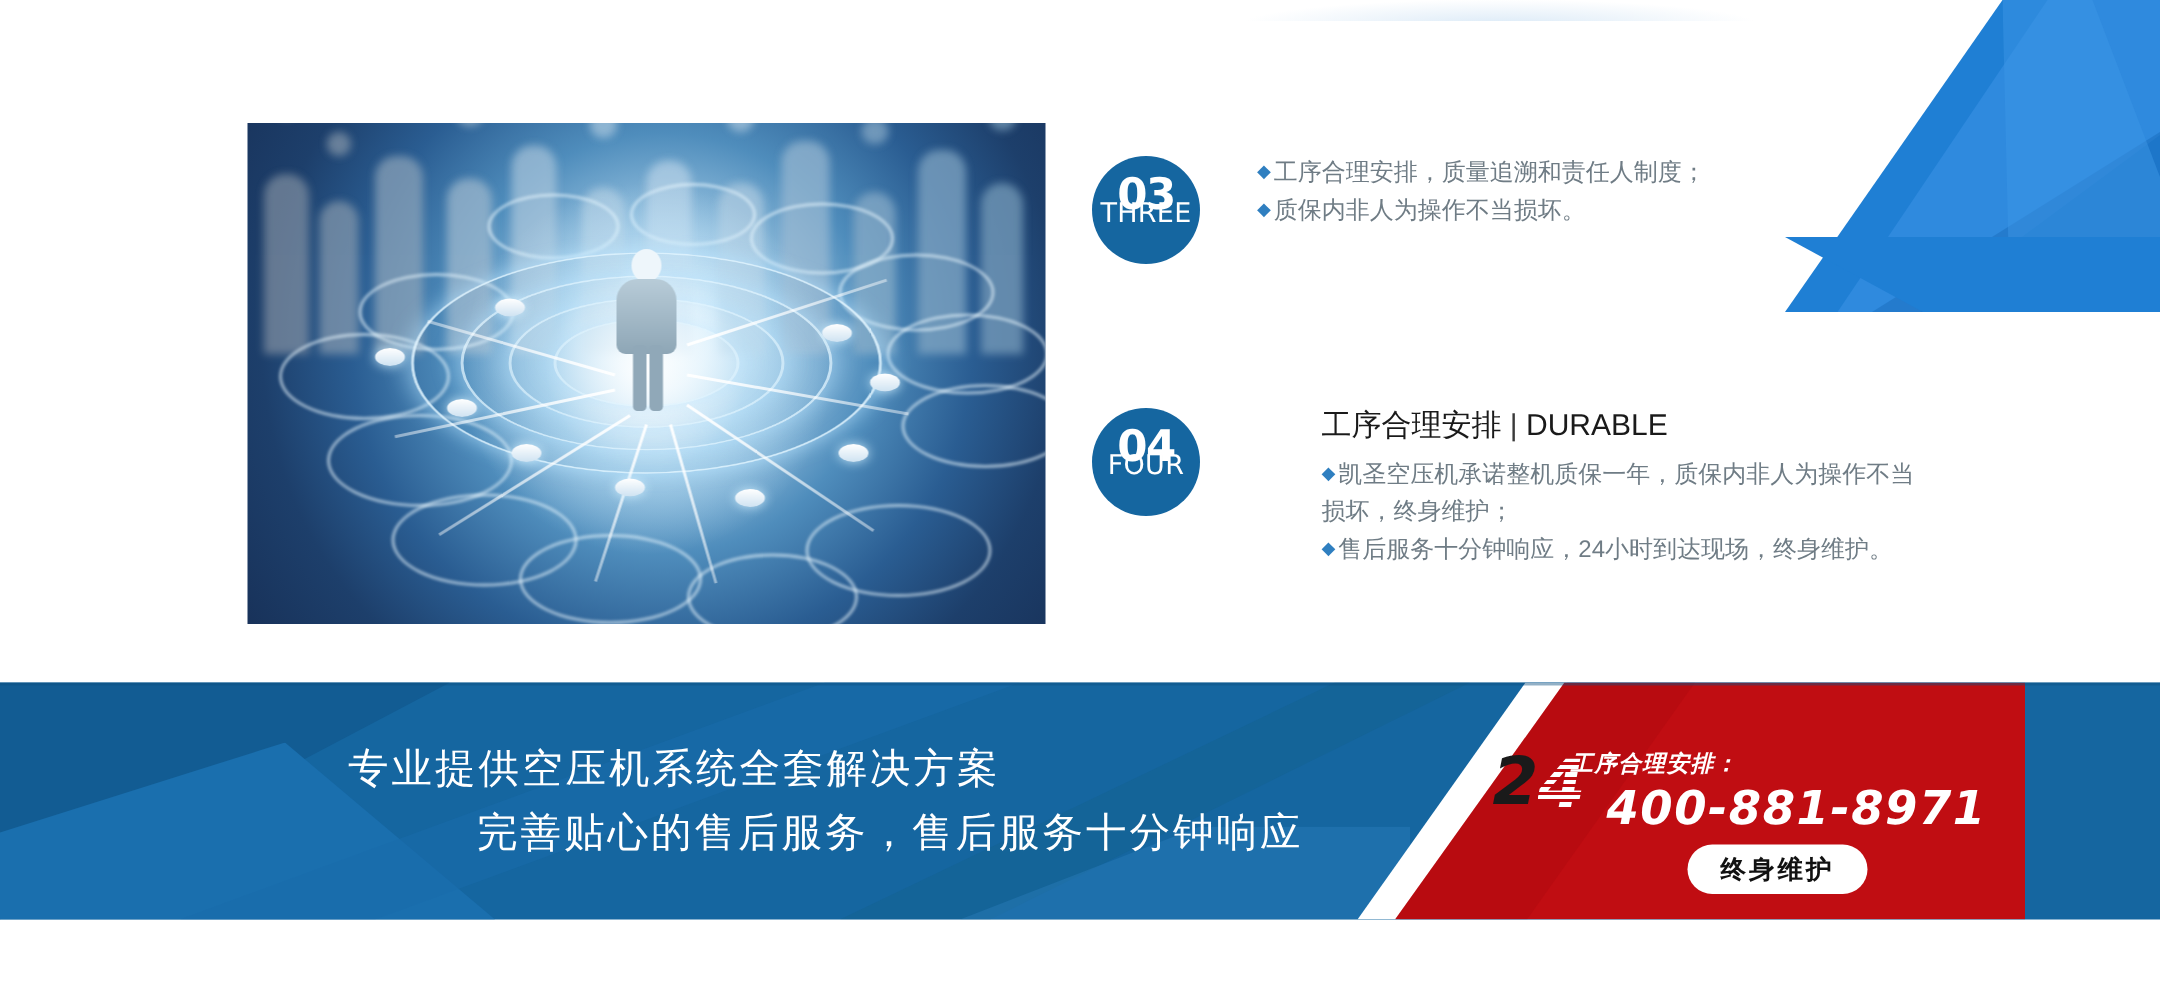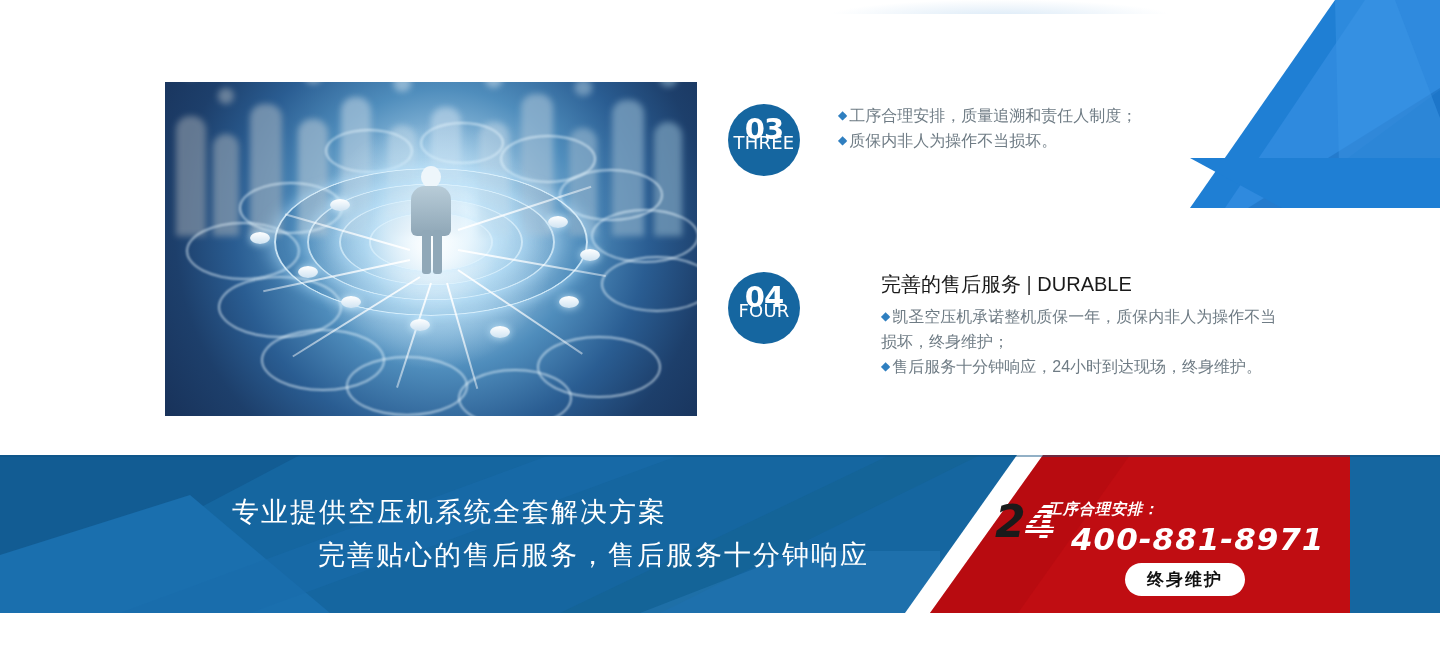--- a/index.html
+++ b/index.html
@@ -220,21 +220,21 @@
       <p class="fbul"><span class="dot">◆</span><span>质保内非人为操作不当损坏。</span></p>
     </div>
   </div>
 
   <div class="feature" style="left:728px;top:272px;gap:43px;">
     <div class="badge">
       <div class="badge-num">04</div>
       <div class="badge-word">FOUR</div>
     </div>
     <div class="ftext">
-      <div class="ftitle"><span>完善的售后服务</span><span class="sep"> | </span><span>DURABLE</span></div>
+      <div class="ftitle"><span>工序合理安排</span><span class="sep"> | </span><span>DURABLE</span></div>
       <p class="fbul"><span class="dot">◆</span><span>凯圣空压机承诺整机质保一年，质保内非人为操作不当损坏，终身维护；</span></p>
       <p class="fbul"><span class="dot">◆</span><span>售后服务十分钟响应，24小时到达现场，终身维护。</span></p>
     </div>
   </div>
 
   <div class="banner">
     <div class="b-facet bf1"></div>
     <div class="b-facet bf2"></div>
     <div class="b-facet bf3"></div>
     <div class="b-facet bf4"></div>

